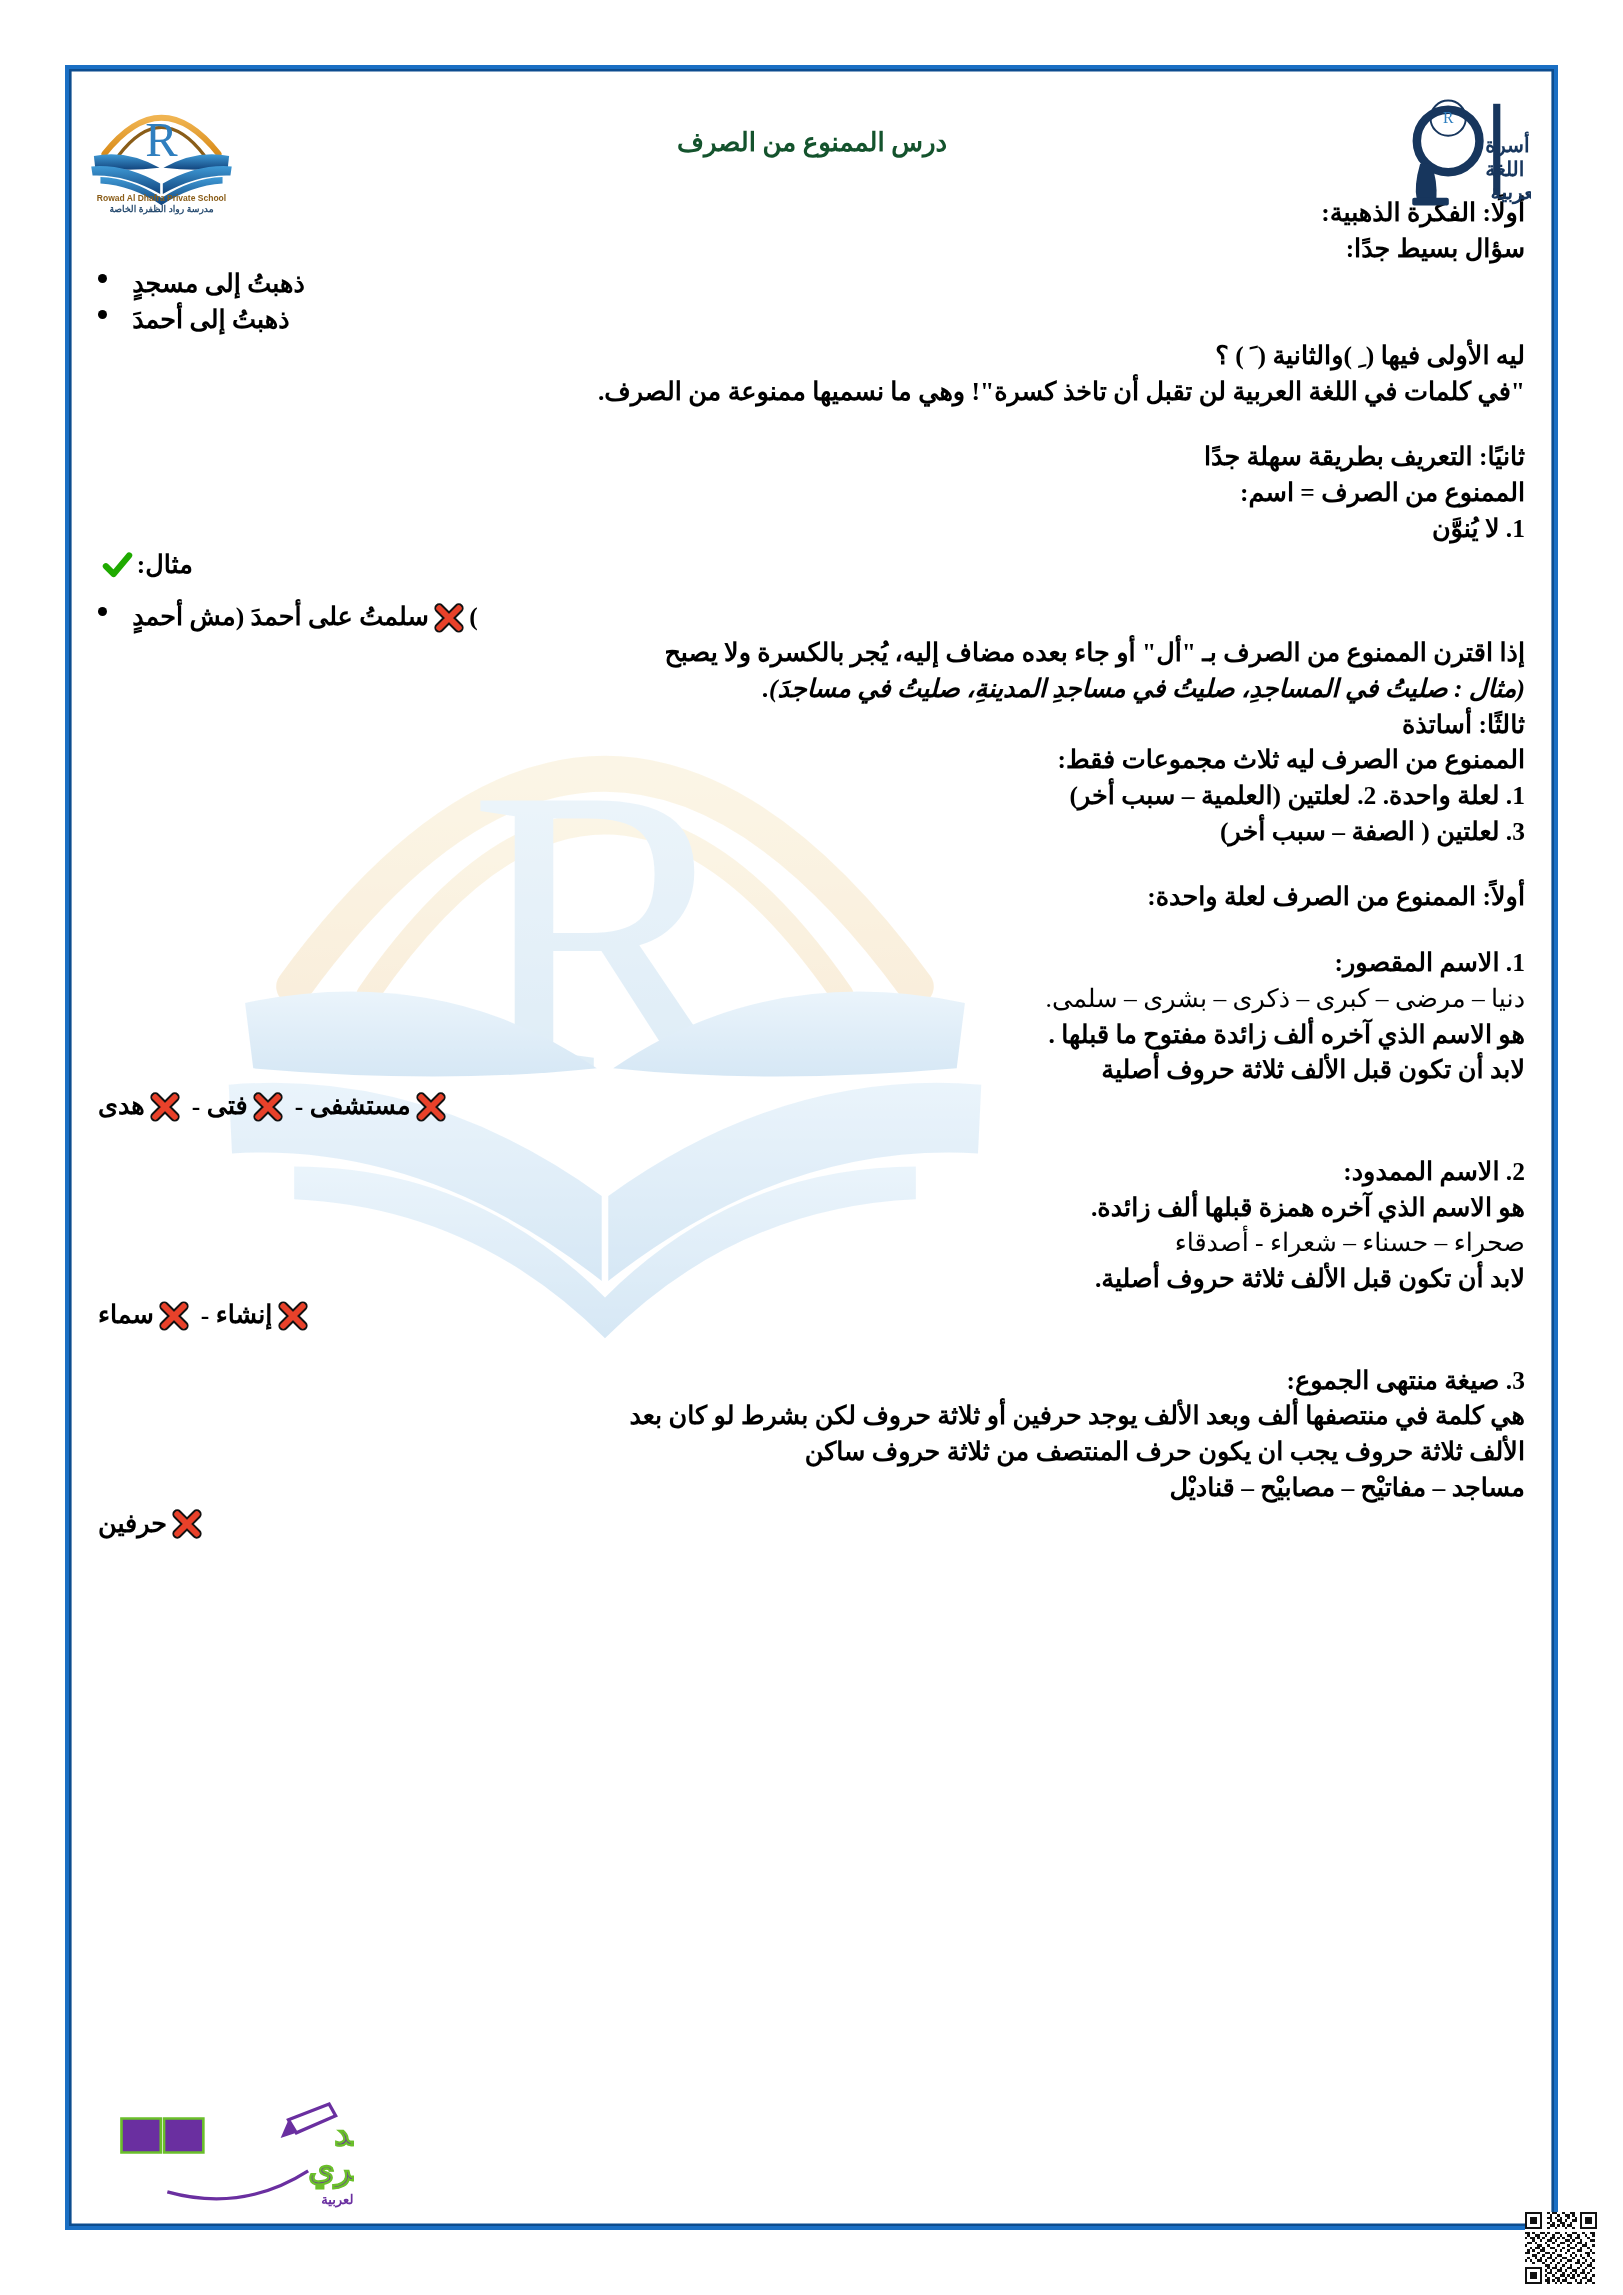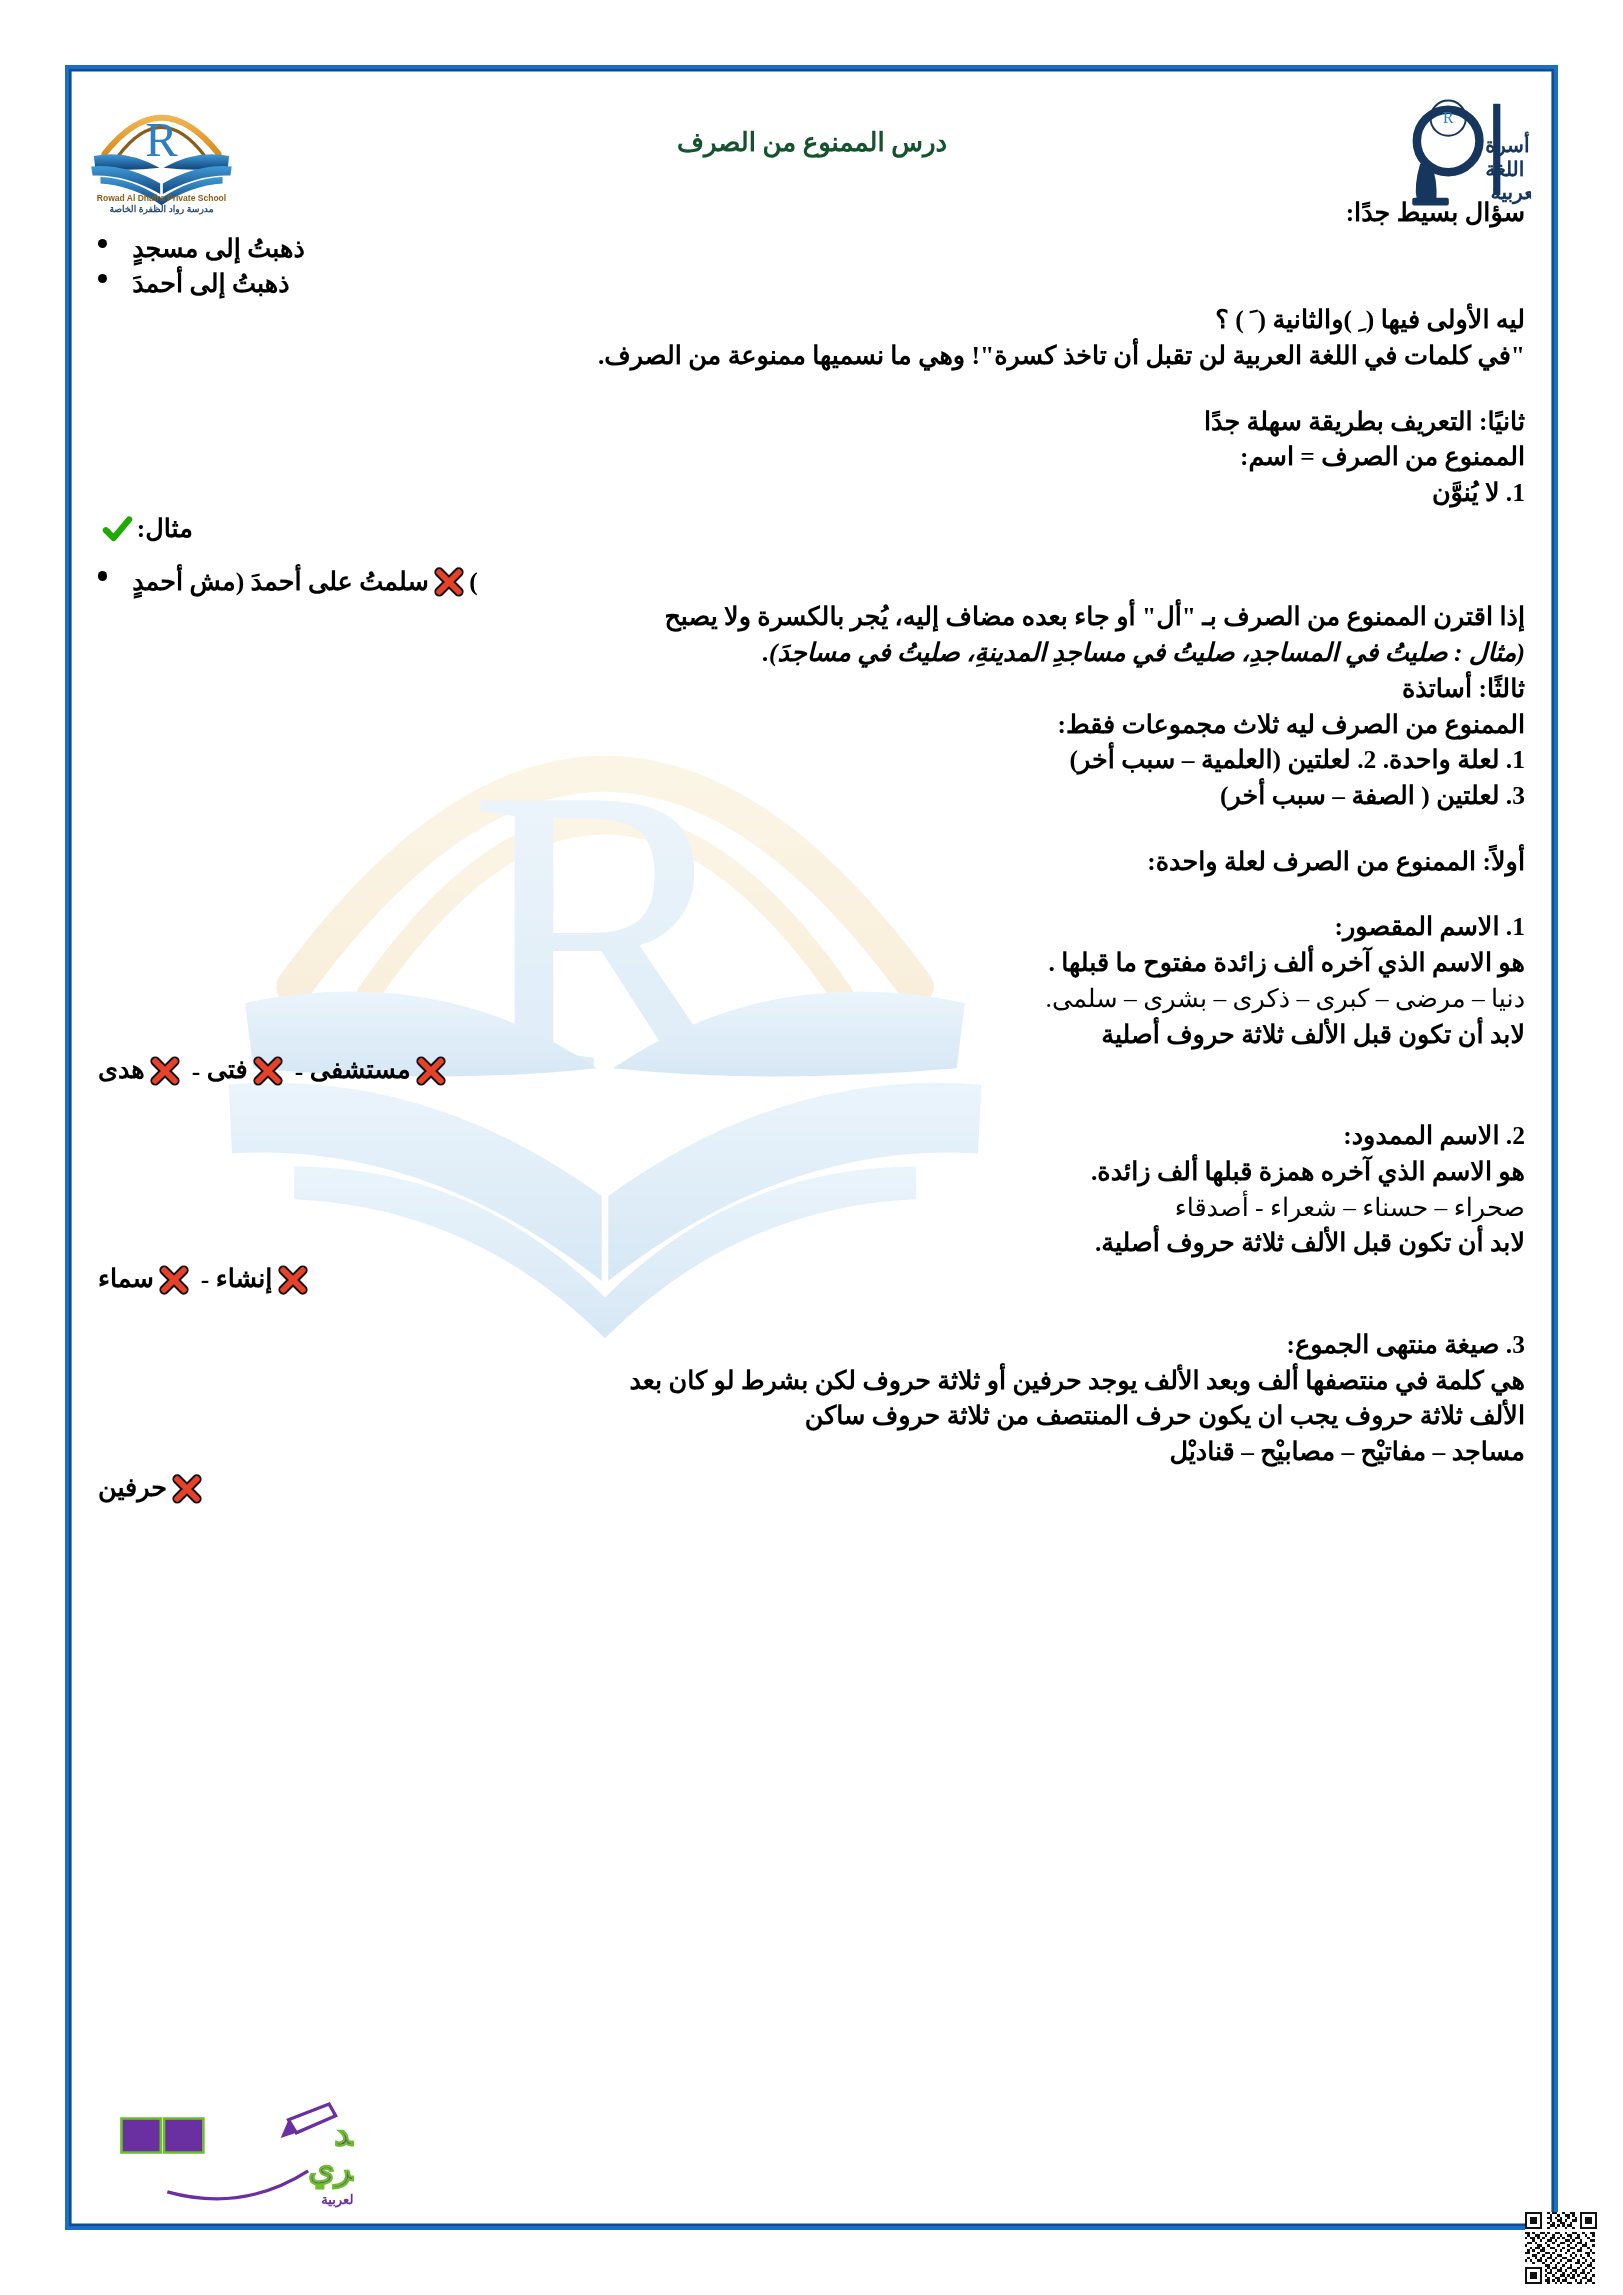--- a/index.html
+++ b/index.html
@@ -158,20 +158,21 @@
       <text x="140" y="148" text-anchor="end" font-family="'Liberation Sans',sans-serif" font-size="31" font-weight="bold" fill="#17365d" direction="rtl">اللغة</text>
       <text x="148" y="184" text-anchor="end" font-family="'Liberation Sans',sans-serif" font-size="31" font-weight="bold" fill="#17365d" direction="rtl">العربية</text>
       <path d="M40 130 q-10 35 -5 55 l30 0 q2 -30 -8 -55 z" fill="#17365d"></path>
       <rect x="28" y="182" width="56" height="12" rx="3" fill="#17365d"></rect>
     </svg>
   </div>
 </div>
 
 <div id="content">
 
+  <p class="ln">أولًا: الفكرة الذهبية:</p>
   <p class="ln">سؤال بسيط جدًا:</p>
 
   <div class="bul-wrap">
     <span class="ln">ذهبتُ إلى مسجدٍ</span>
     <span class="bul-dot"></span>
   </div>
   <div class="bul-wrap">
     <span class="ln">ذهبتُ إلى أحمدَ</span>
     <span class="bul-dot"></span>
   </div>
@@ -216,22 +217,22 @@
   <p class="ln">1. لعلة واحدة. 2. لعلتين (العلمية – سبب أخر)</p>
   <p class="ln">3. لعلتين ( الصفة – سبب أخر)</p>
 
   <div class="gap-m"></div>
 
   <p class="ln">أولاً: الممنوع من الصرف لعلة واحدة:</p>
 
   <div class="gap-m"></div>
 
   <p class="ln">1. الاسم المقصور:</p>
+  <p class="ln reg">دنيا – مرضى – كبرى – ذكرى – بشرى – سلمى.</p>
   <p class="ln">هو الاسم الذي آخره ألف زائدة مفتوح ما قبلها .</p>
-  <p class="ln reg">دنيا – مرضى – كبرى – ذكرى – بشرى – سلمى.</p>
   <p class="ln">لابد أن تكون قبل الألف ثلاثة حروف أصلية</p>
   <div class="row-right">
     <span class="mark-x">
       <svg viewBox="0 0 40 40" xmlns="http://www.w3.org/2000/svg">
         <path d="M7 7 L33 33 M33 7 L7 33" stroke="#111" stroke-width="13" stroke-linecap="round"></path>
         <path d="M7 7 L33 33 M33 7 L7 33" stroke="#e8412a" stroke-width="8" stroke-linecap="round"></path>
       </svg>
     </span>
     <span class="ln">مستشفى</span>
     <span class="ln" style="margin:0 6.5px;">-</span>

